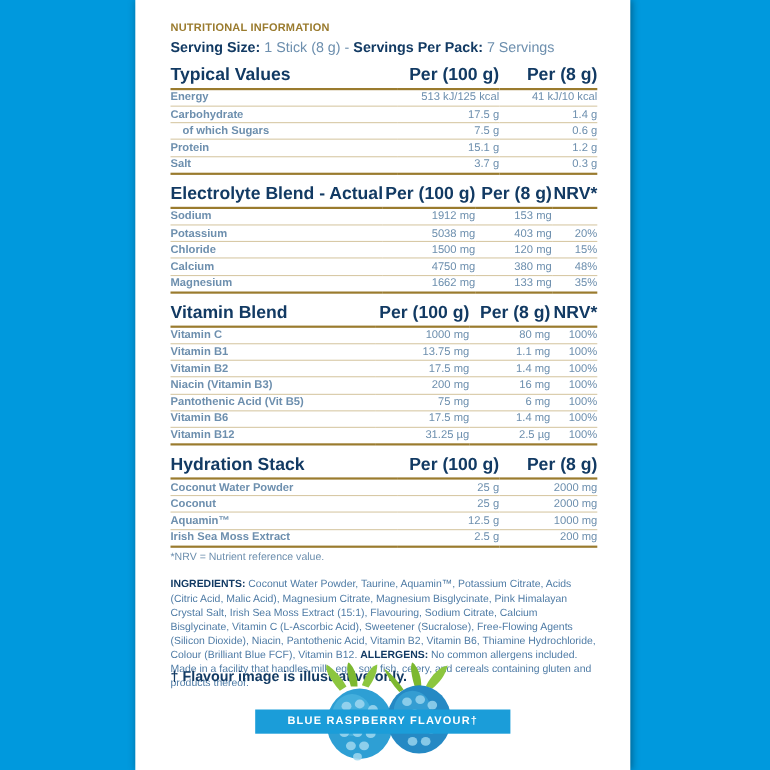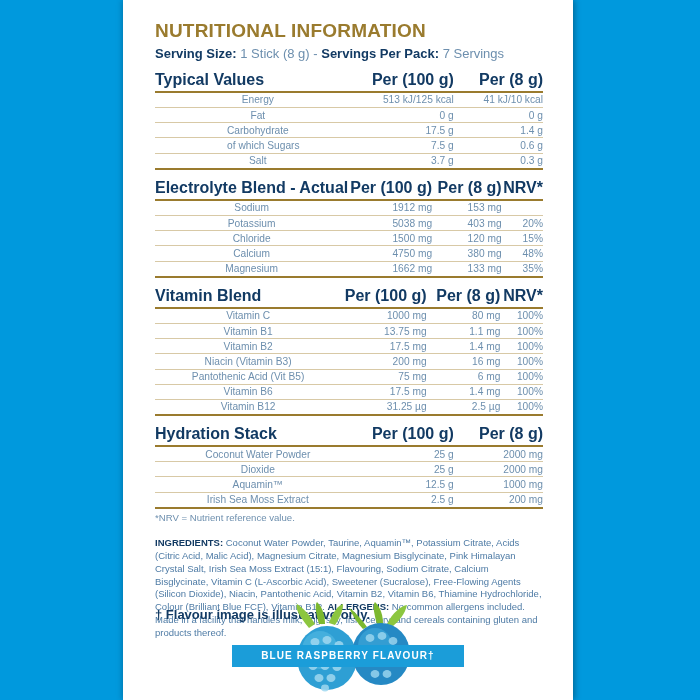--- a/index.html
+++ b/index.html
@@ -10,42 +10,42 @@
     overflow:hidden;
   }
   #panel{
     position:absolute;left:123px;top:0;width:450px;height:700px;
     background:#ffffff;
     box-shadow:2px 0 6px rgba(0,0,0,0.28), -2px 0 6px rgba(0,0,0,0.10);
     box-sizing:border-box;
     padding:20px 30px 0 32px;
   }
   .title{
-    color:#9a7b2e;font-size:19px;font-weight:bold;letter-spacing:0.2px;
+    color:#9a7b2e;font-size:10px;font-weight:bold;letter-spacing:0.2px;
     margin:0 0 4px 0;
   }
   .serving{
     font-size:13px;color:#6d8fae;margin-bottom:7px;line-height:1.3;
   }
   .serving b{color:#123a63;}
   table{border-collapse:collapse;width:100%;font-size:10.2px;}
   table + .secwrap{margin-top:8px;}
   .secwrap{margin-bottom:0;}
   th{
     color:#123a63;font-weight:bold;font-size:16px;
     text-align:right;padding:1px 0 2px 0;
     border-bottom:2.1px solid #9a7b2e;
     white-space:nowrap;
   }
   th.lbl{text-align:left;}
   td{
     color:#6d8fae;text-align:right;padding:1.6px 0;
     border-bottom:1px solid #d8c9a6;white-space:nowrap;
   }
-  td.lbl{text-align:center;}
+  td.lbl{text-align:left;font-weight:bold;}
   td.indent{padding-left:11px;}
   tr.last td{border-bottom:2.1px solid #9a7b2e;}
   col.c1{width:48%;}
   col.c2{width:22%;}
   col.c3{width:19%;}
   col.c4{width:11%;}
   col.n1{width:53%;}
   col.n2{width:24%;}
   col.n3{width:23%;}
   .nrvnote{font-size:9.6px;color:#6d8fae;margin:3px 0 0 0;}
@@ -97,33 +97,33 @@
         <th>Per (8 g)</th>
       </tr>
     </thead>
     <tbody>
       <tr>
         <td class="lbl">Energy</td>
         <td>513 kJ/125 kcal</td>
         <td>41 kJ/10 kcal</td>
       </tr>
       <tr>
-        <td class="lbl">Fat</td>
-        <td>0 g</td>
-        <td>0 g</td>
-      </tr>
-      <tr>
         <td class="lbl">Carbohydrate</td>
         <td>17.5 g</td>
         <td>1.4 g</td>
       </tr>
       <tr>
         <td class="lbl indent">of which Sugars</td>
         <td>7.5 g</td>
         <td>0.6 g</td>
+      </tr>
+      <tr>
+        <td class="lbl">Protein</td>
+        <td>15.1 g</td>
+        <td>1.2 g</td>
       </tr>
       <tr class="last">
         <td class="lbl">Salt</td>
         <td>3.7 g</td>
         <td>0.3 g</td>
       </tr>
     </tbody>
   </table>
 
   <table class="secwrap">
@@ -249,21 +249,21 @@
         <th>Per (8 g)</th>
       </tr>
     </thead>
     <tbody>
       <tr>
         <td class="lbl">Coconut Water Powder</td>
         <td>25 g</td>
         <td>2000 mg</td>
       </tr>
       <tr>
-        <td class="lbl">Dioxide</td>
+        <td class="lbl">Coconut</td>
         <td>25 g</td>
         <td>2000 mg</td>
       </tr>
       <tr>
         <td class="lbl">Aquamin™</td>
         <td>12.5 g</td>
         <td>1000 mg</td>
       </tr>
       <tr class="last">
         <td class="lbl">Irish Sea Moss Extract</td>

